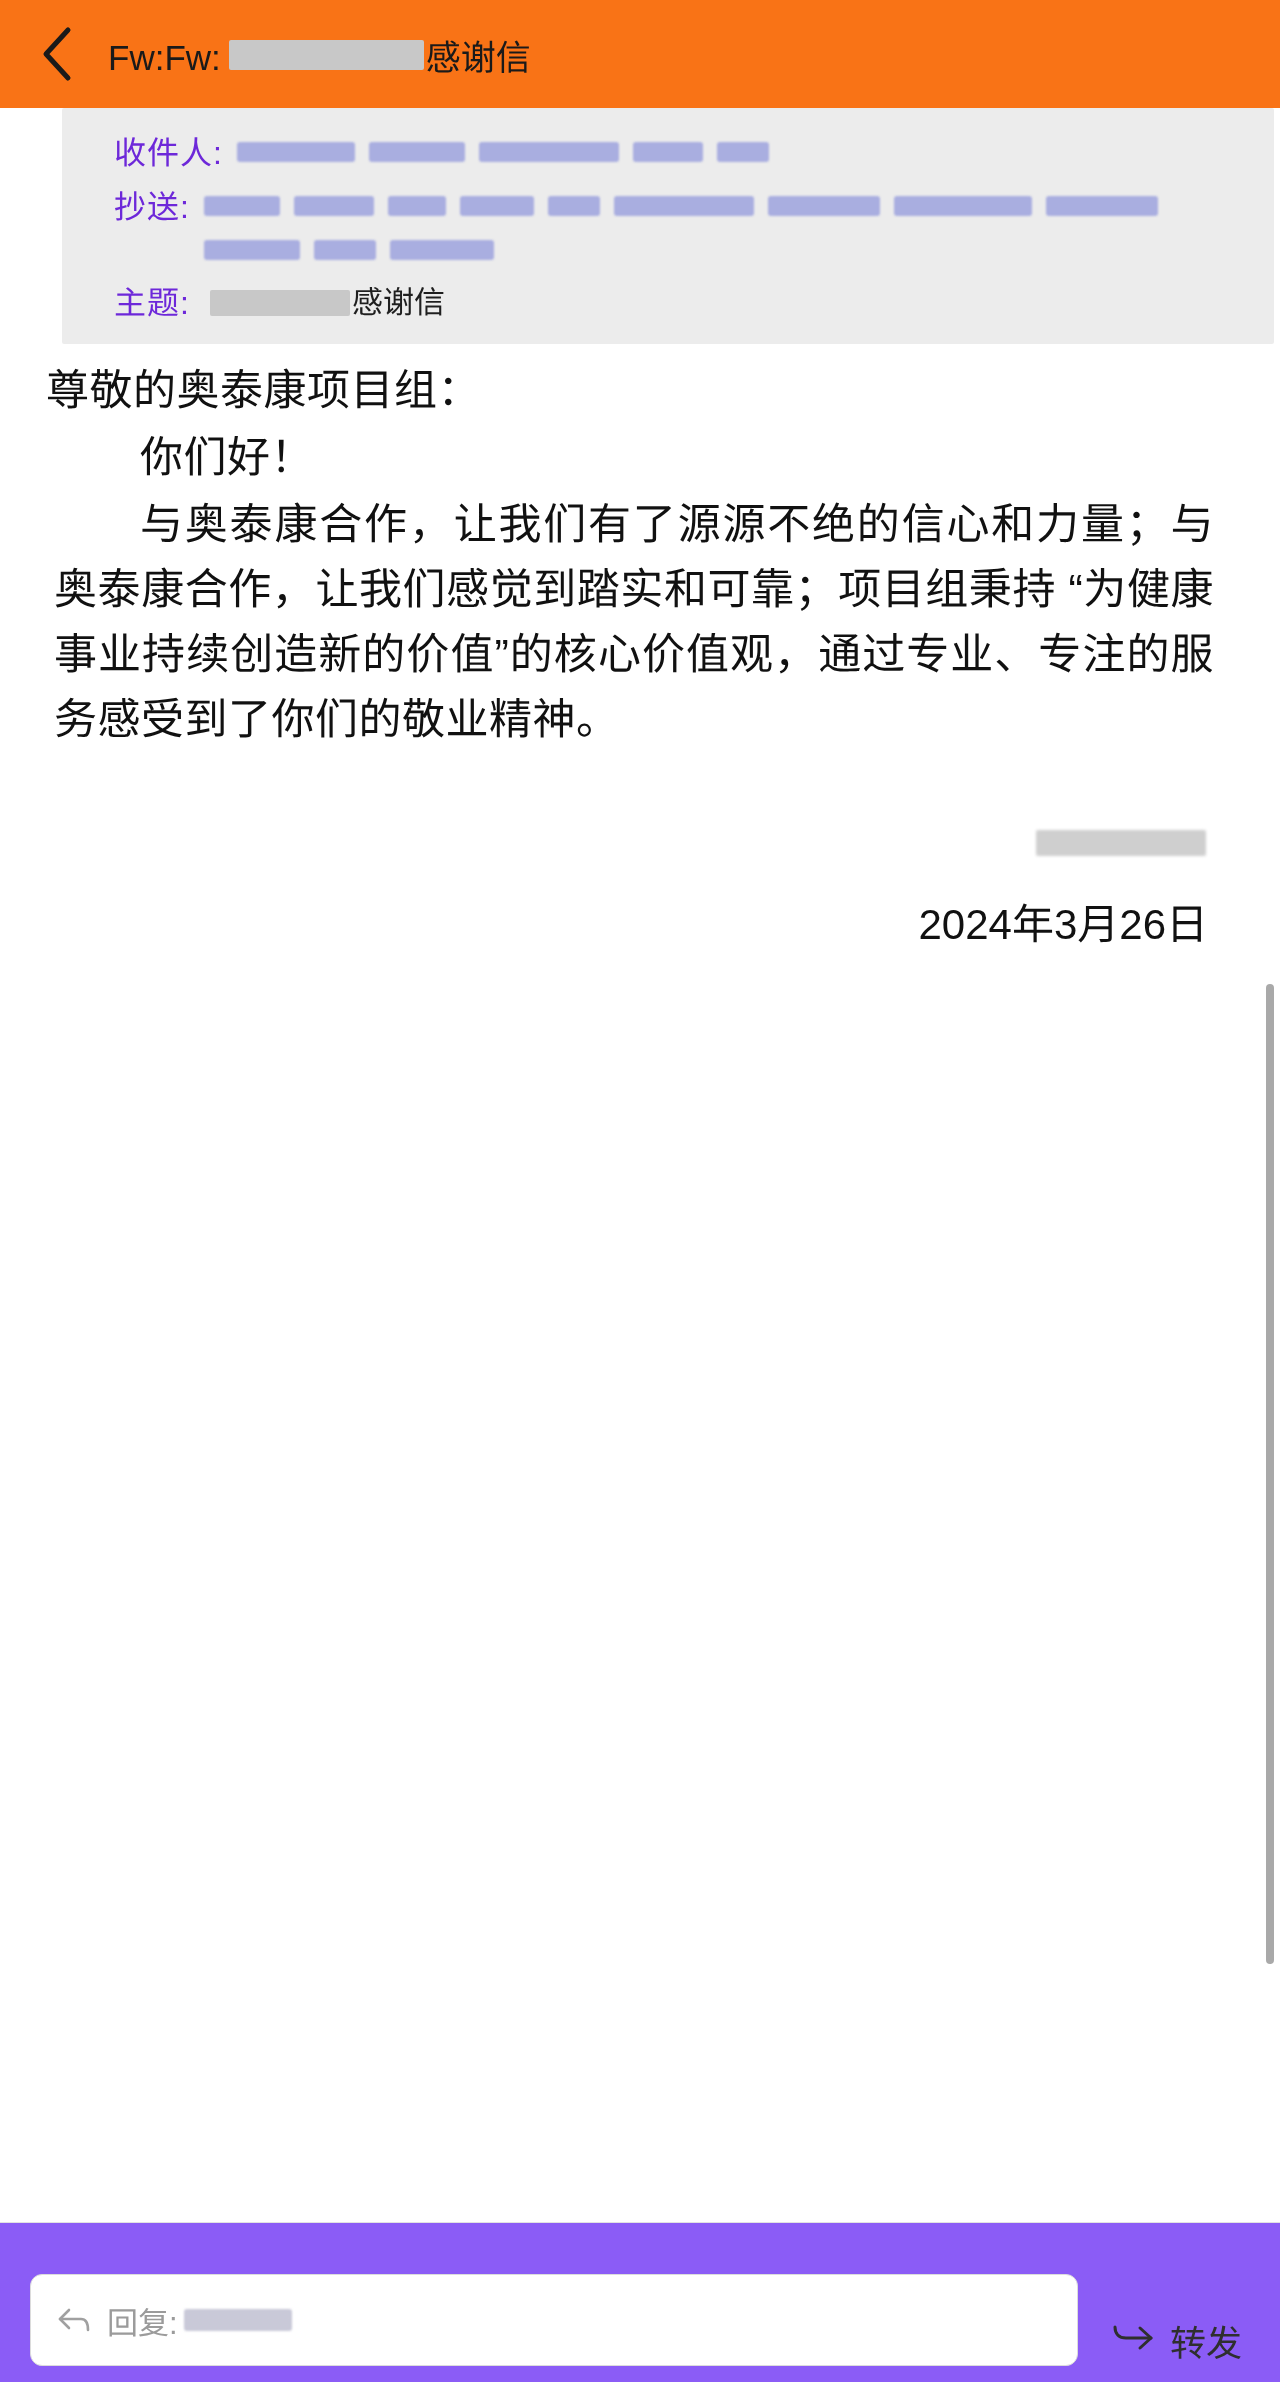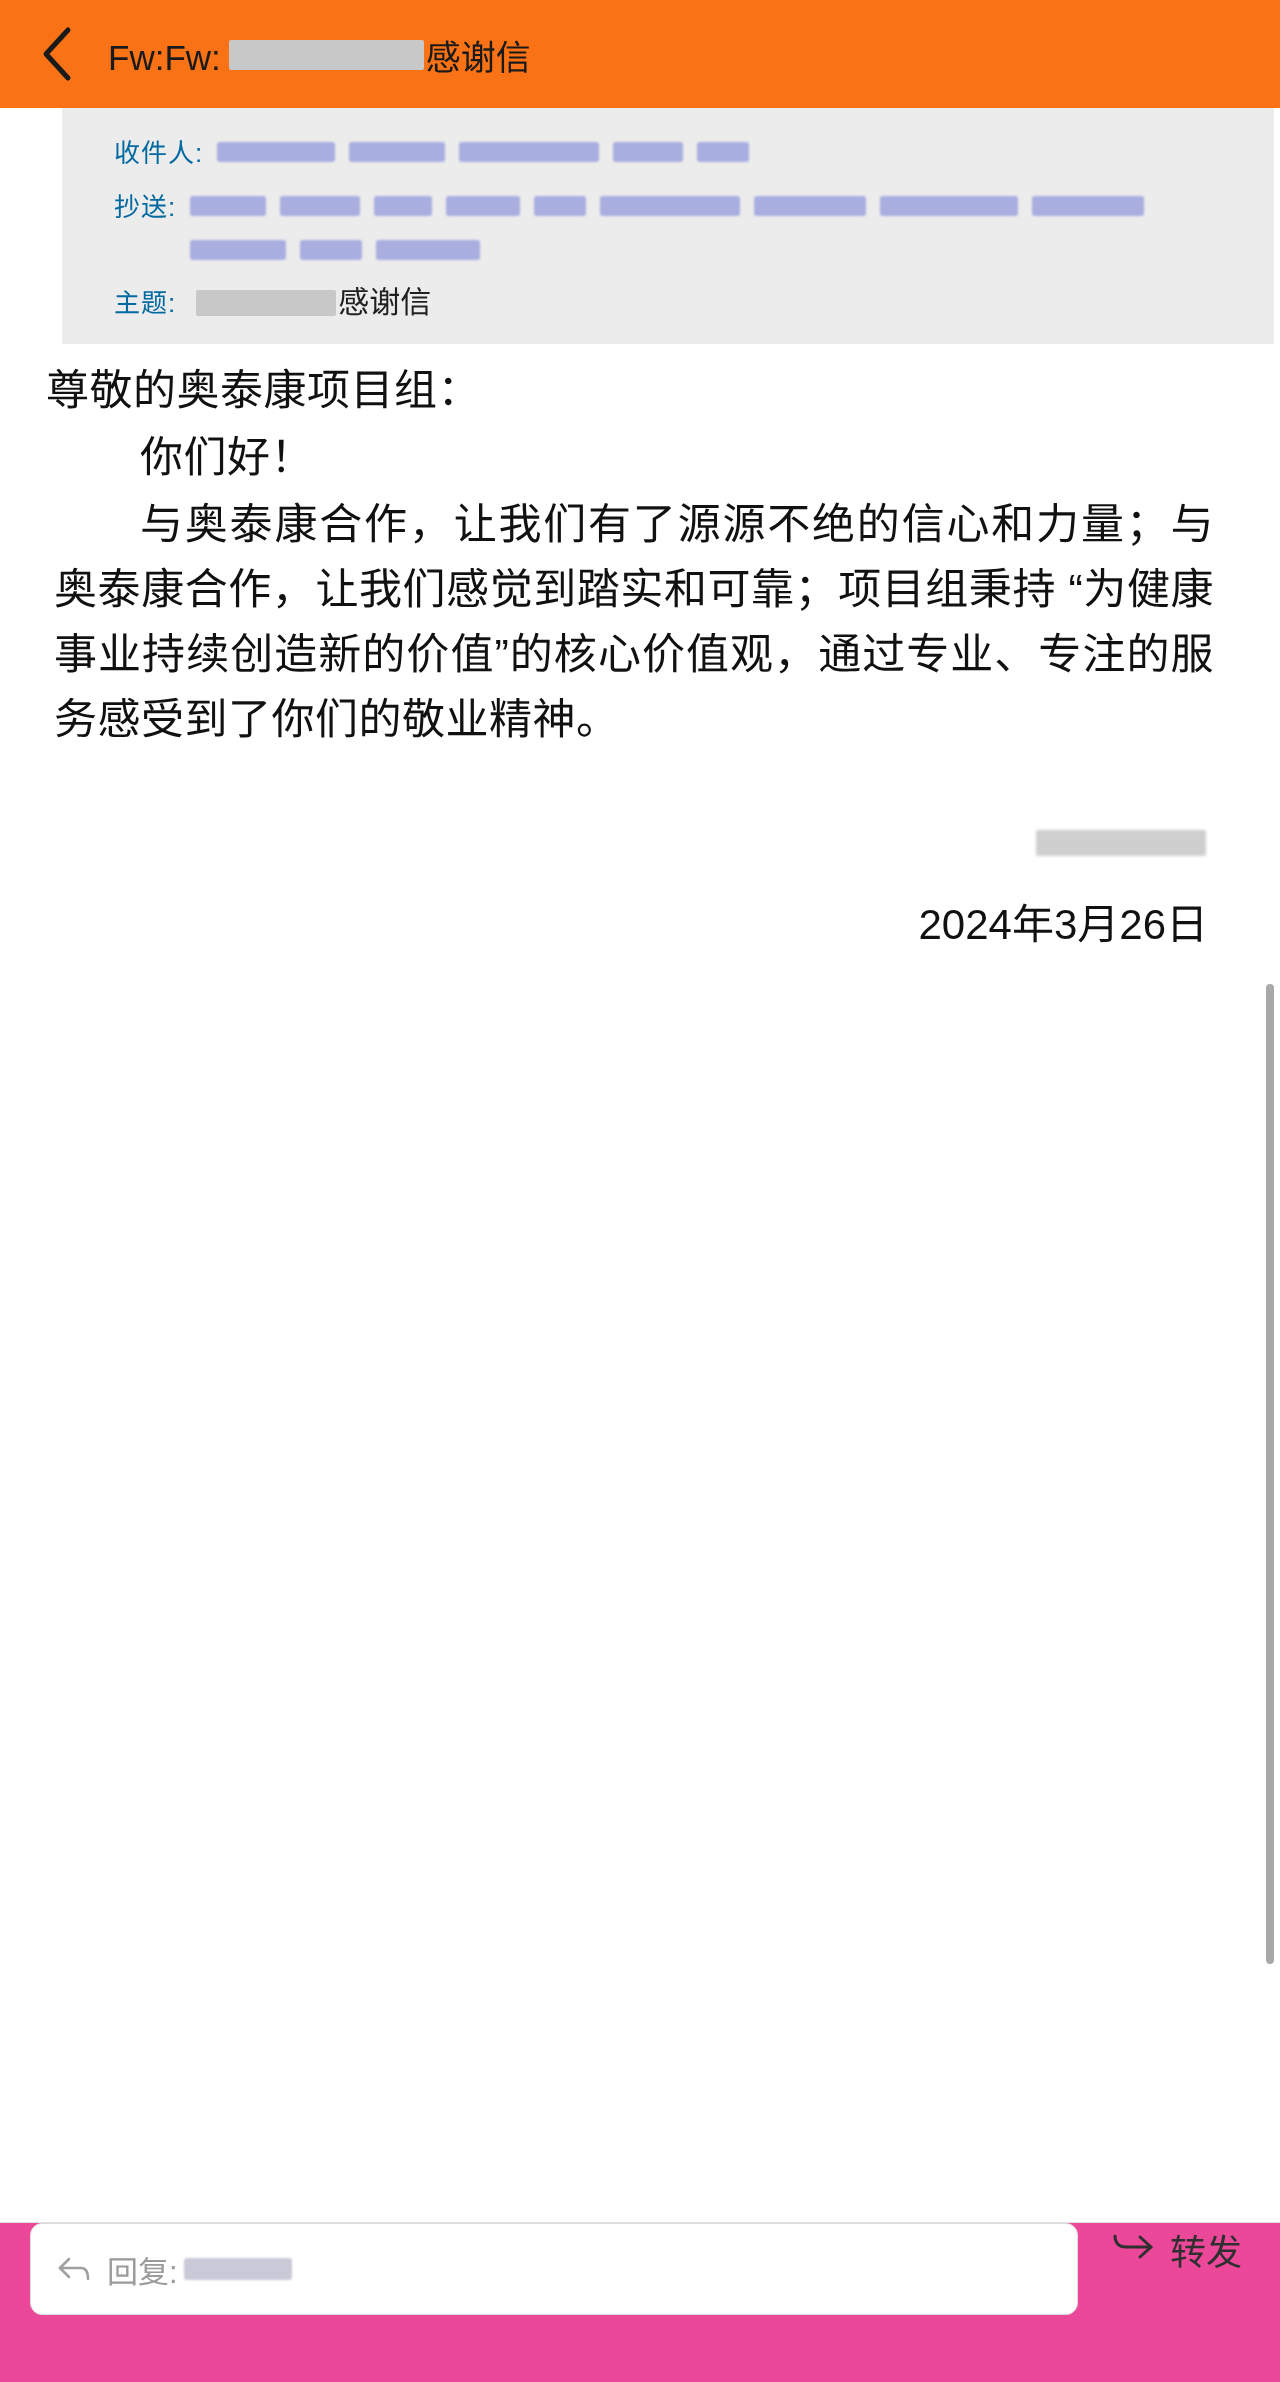--- a/index.html
+++ b/index.html
@@ -75,22 +75,22 @@
     display: flex;
     align-items: flex-start;
     padding: 0 50px 0 52px;
     margin-bottom: 8px;
     font-size: 30px;
     color: #303030;
     line-height: 46px;
   }
   .meta-label {
     flex: 0 0 auto;
-    color: #0369a1;
-    font-size: 26px;
+    color: #6d28d9;
+    font-size: 32px;
     letter-spacing: 1px;
     white-space: nowrap;
   }
   .meta-val {
     flex: 1 1 auto;
     padding-left: 14px;
     display: flex;
     flex-wrap: wrap;
     align-items: center;
   }
@@ -167,25 +167,25 @@
     height: 980px;
     background: #9a9a9a;
     border-radius: 4px;
     opacity: .85;
   }
 
   
   .bottom-bar {
     flex: 0 0 160px;
     height: 160px;
-    background: #ec4899;
+    background: #8b5cf6;
     border-top: 1px solid #e2e2e2;
     display: flex;
-    align-items: flex-start;
-    padding: 0 30px;
+    align-items: flex-end;
+    padding: 16px 30px;
     box-sizing: border-box;
   }
   .reply-box {
     flex: 1 1 auto;
     height: 92px;
     background: #ffffff;
     border: 1px solid #dcdcdc;
     border-radius: 12px;
     display: flex;
     align-items: center;

